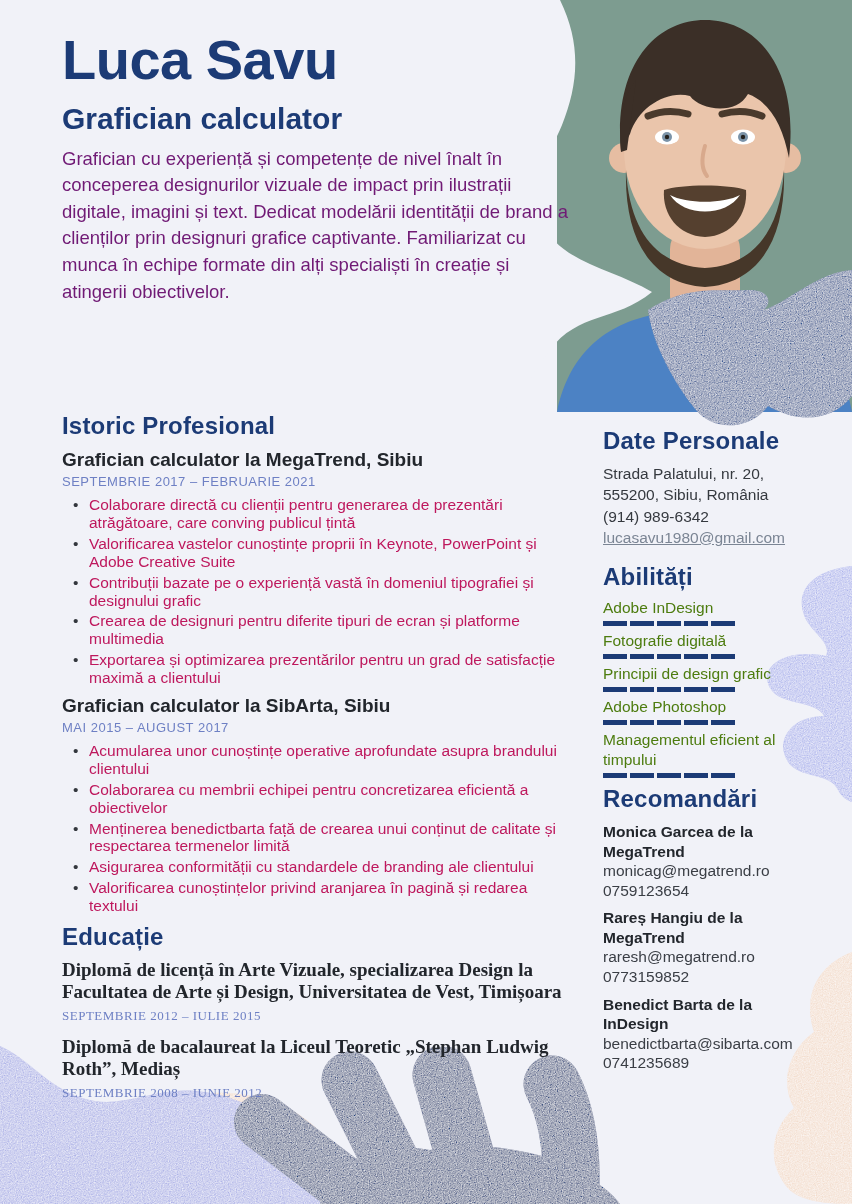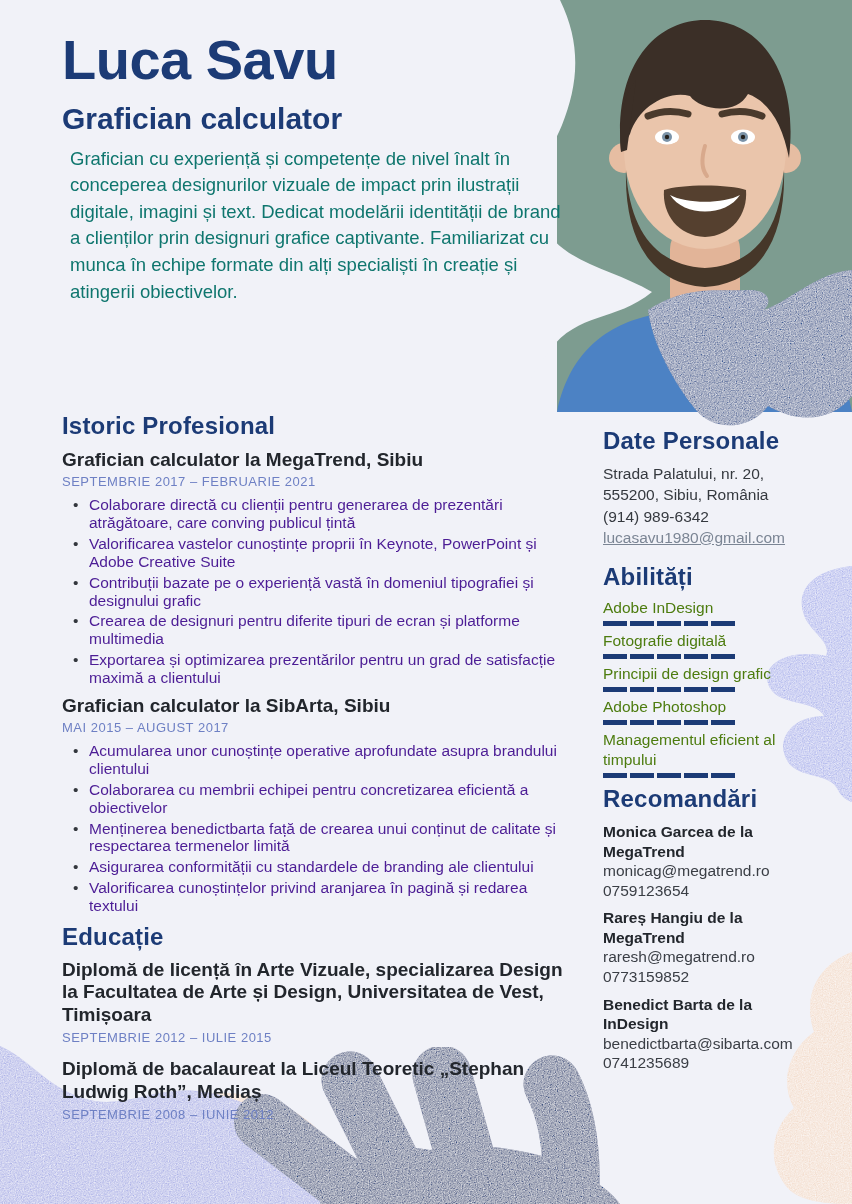--- a/index.html
+++ b/index.html
@@ -9,33 +9,33 @@
     -webkit-font-smoothing:antialiased;
   }
   .deco{position:absolute;left:0;top:0;z-index:0;}
   .content{position:absolute;left:0;top:0;width:100%;height:100%;z-index:1;}
 
   .col-left{position:absolute;left:62px;top:32px;width:517px;}
   .col-right{position:absolute;left:603px;top:428px;width:215px;}
 
   h1.name{margin:0 0 15px;font-size:56px;line-height:1.0;letter-spacing:-.5px;color:#1c3b76;}
   h2.role{margin:0 0 11px;font-size:30px;line-height:1.05;color:#1c3b76;}
-  p.summary{margin:8px;font-size:18.5px;line-height:1.44;color:#0f766e;max-width:520px;}
+  p.summary{margin:0;font-size:18.5px;line-height:1.44;color:#701a75;max-width:520px;}
 
   h3.sec-h{margin:0 0 9px;font-size:24px;line-height:1.1;color:#1c3b76;letter-spacing:.2px;}
   .sec-exp{margin-top:108px;}
   .sec-edu{margin-top:9px;}
 
   .job h4, .edu-item h4{margin:0 0 3px;font-size:19px;line-height:1.17;color:#22262c;}
   .dates{font-size:13px;line-height:1.2;letter-spacing:.5px;color:#6e80c4;margin:0 0 7px;}
   ul.bullets{margin:0 0 8px;padding:0;list-style:none;}
   ul.bullets li{position:relative;padding-left:27px;font-size:15.5px;line-height:1.15;
-    color:#4c1d95;margin:0 0 3px;}
+    color:#be185d;margin:0 0 3px;}
   ul.bullets li::before{content:"\2022";position:absolute;left:11px;top:0;color:#33373d;}
-  .edu-item{margin-bottom:13px;}
+  .edu-item{margin-bottom:13px;font-family:Liberation Serif, serif;}
   .edu-item h4{margin-bottom:4px;}
 
   .contact{font-size:15.5px;line-height:1.36;color:#35393f;}
   a.email{color:#7b8594;text-decoration:underline;cursor:pointer;}
   .sec-skills{margin-top:16px;}
   .sec-skills h3{margin-bottom:8px;}
   .skill{margin-bottom:5px;}
   .skill-label{font-size:15.5px;line-height:1.29;color:#4d7c0f;}
   .segbar{display:flex;gap:3.5px;margin-top:3px;}
   .seg{width:23.5px;height:5px;background:#ccd2e4;}

